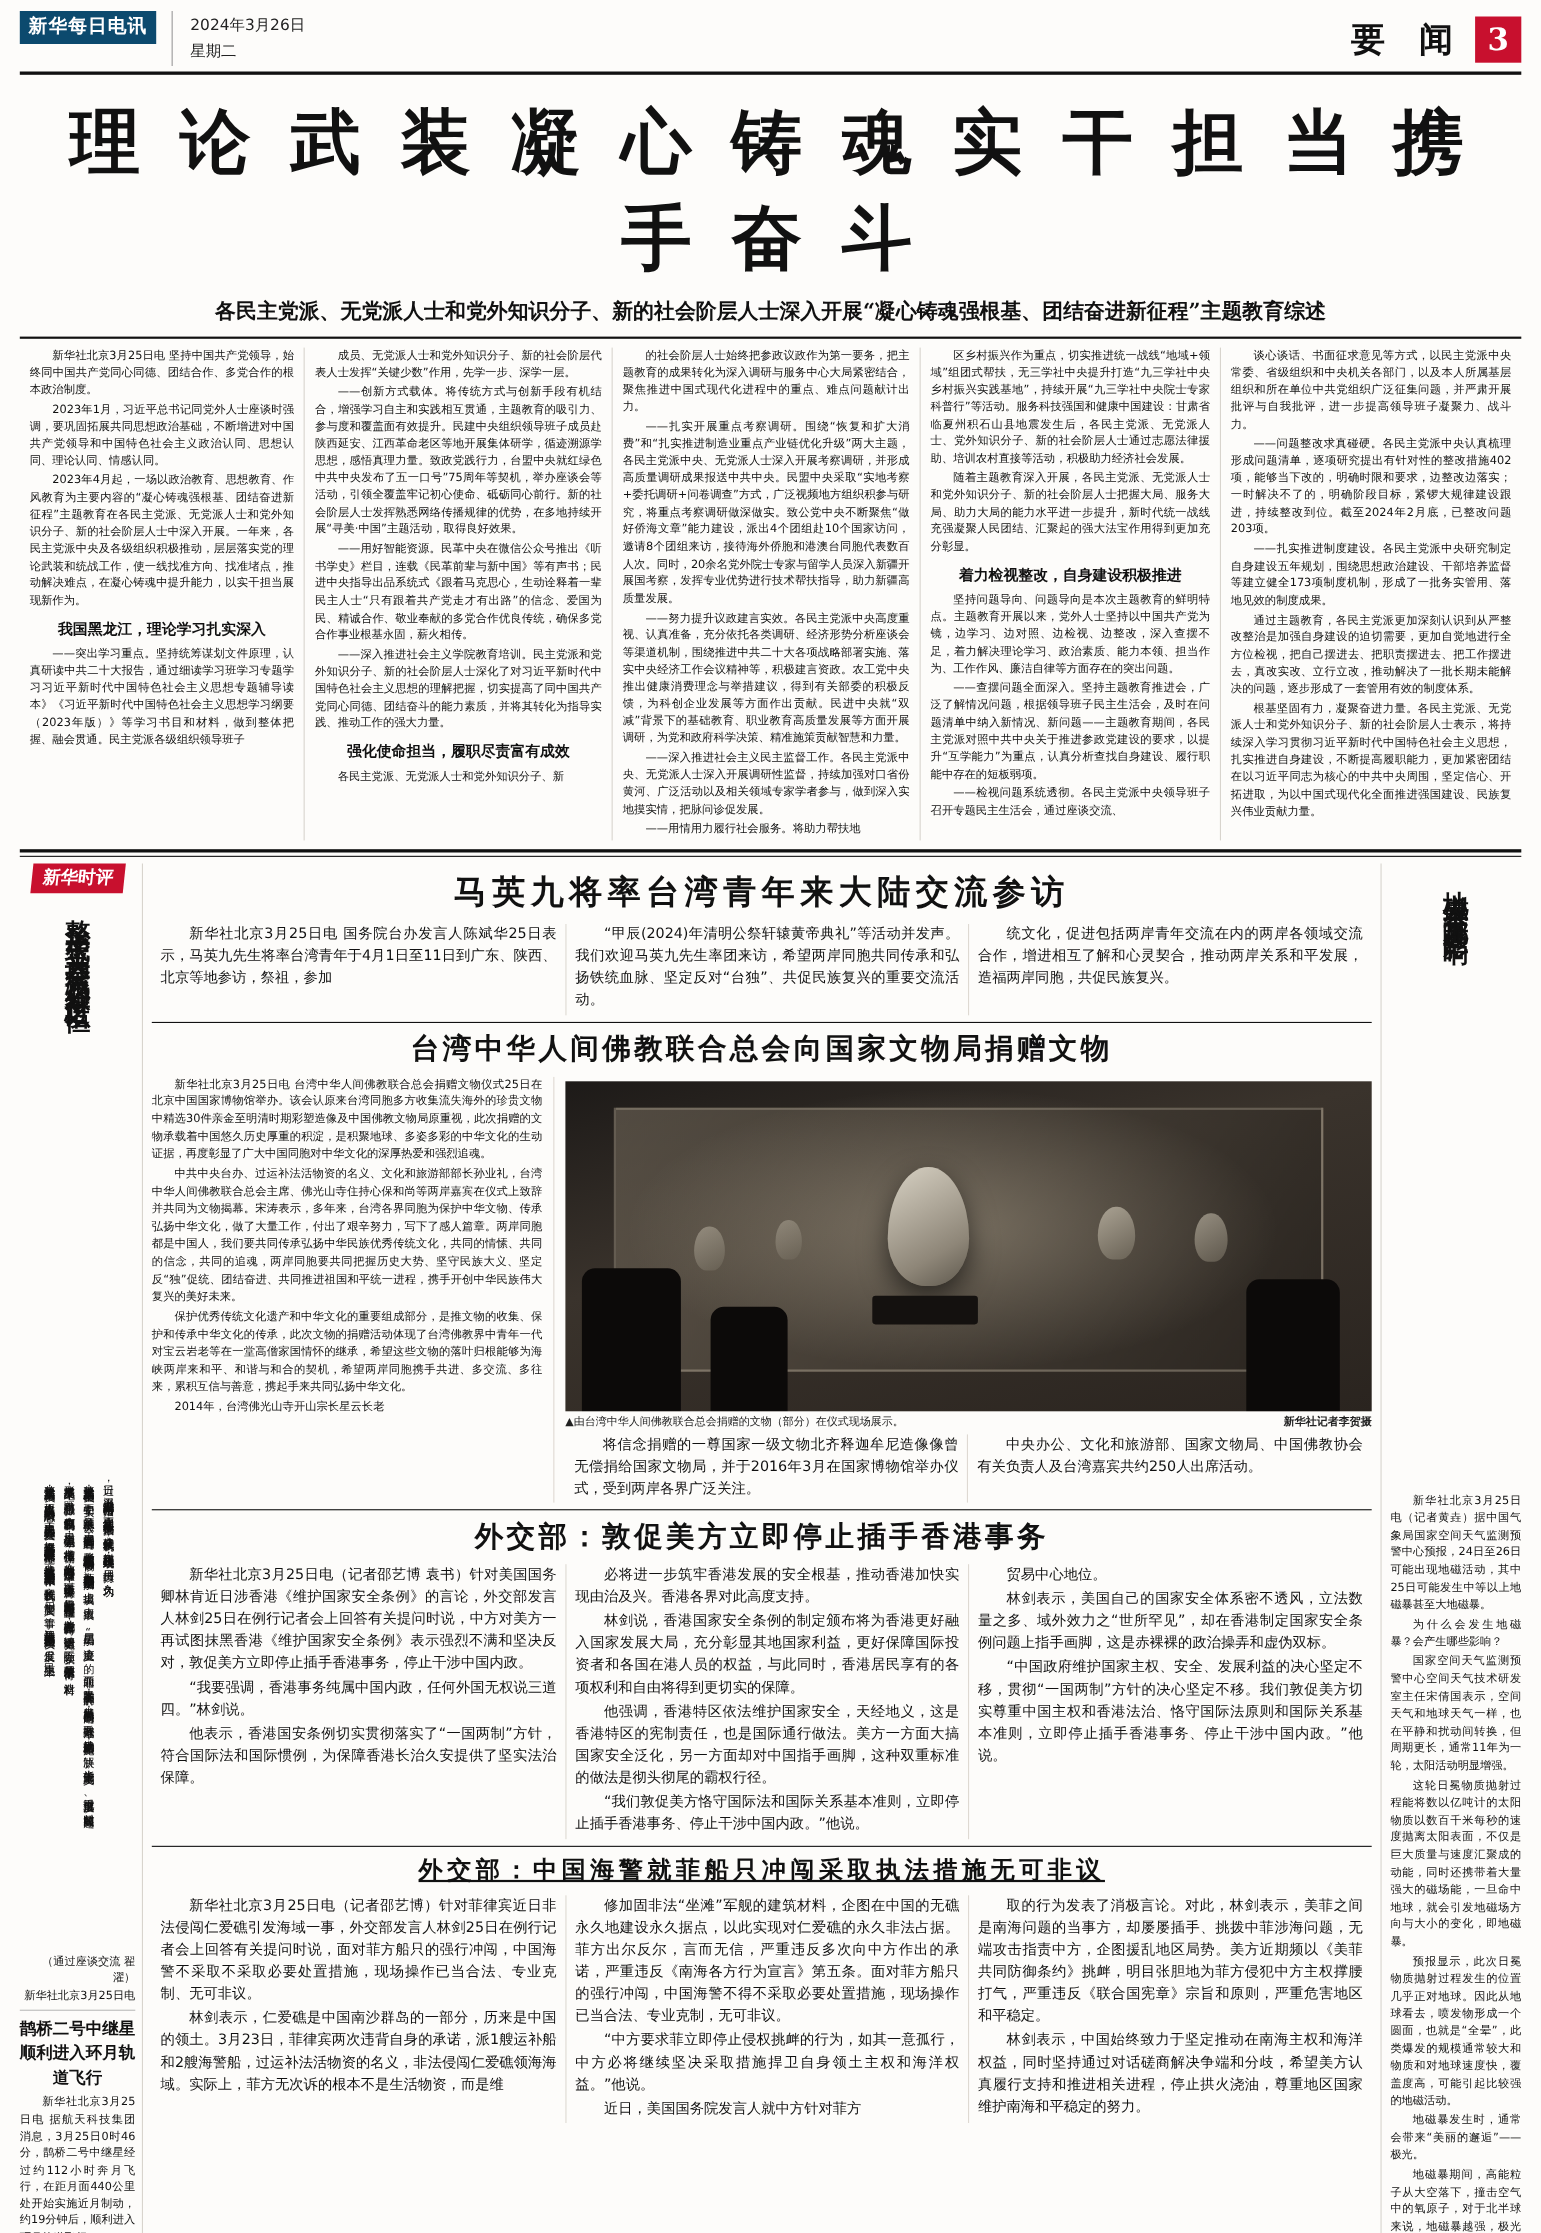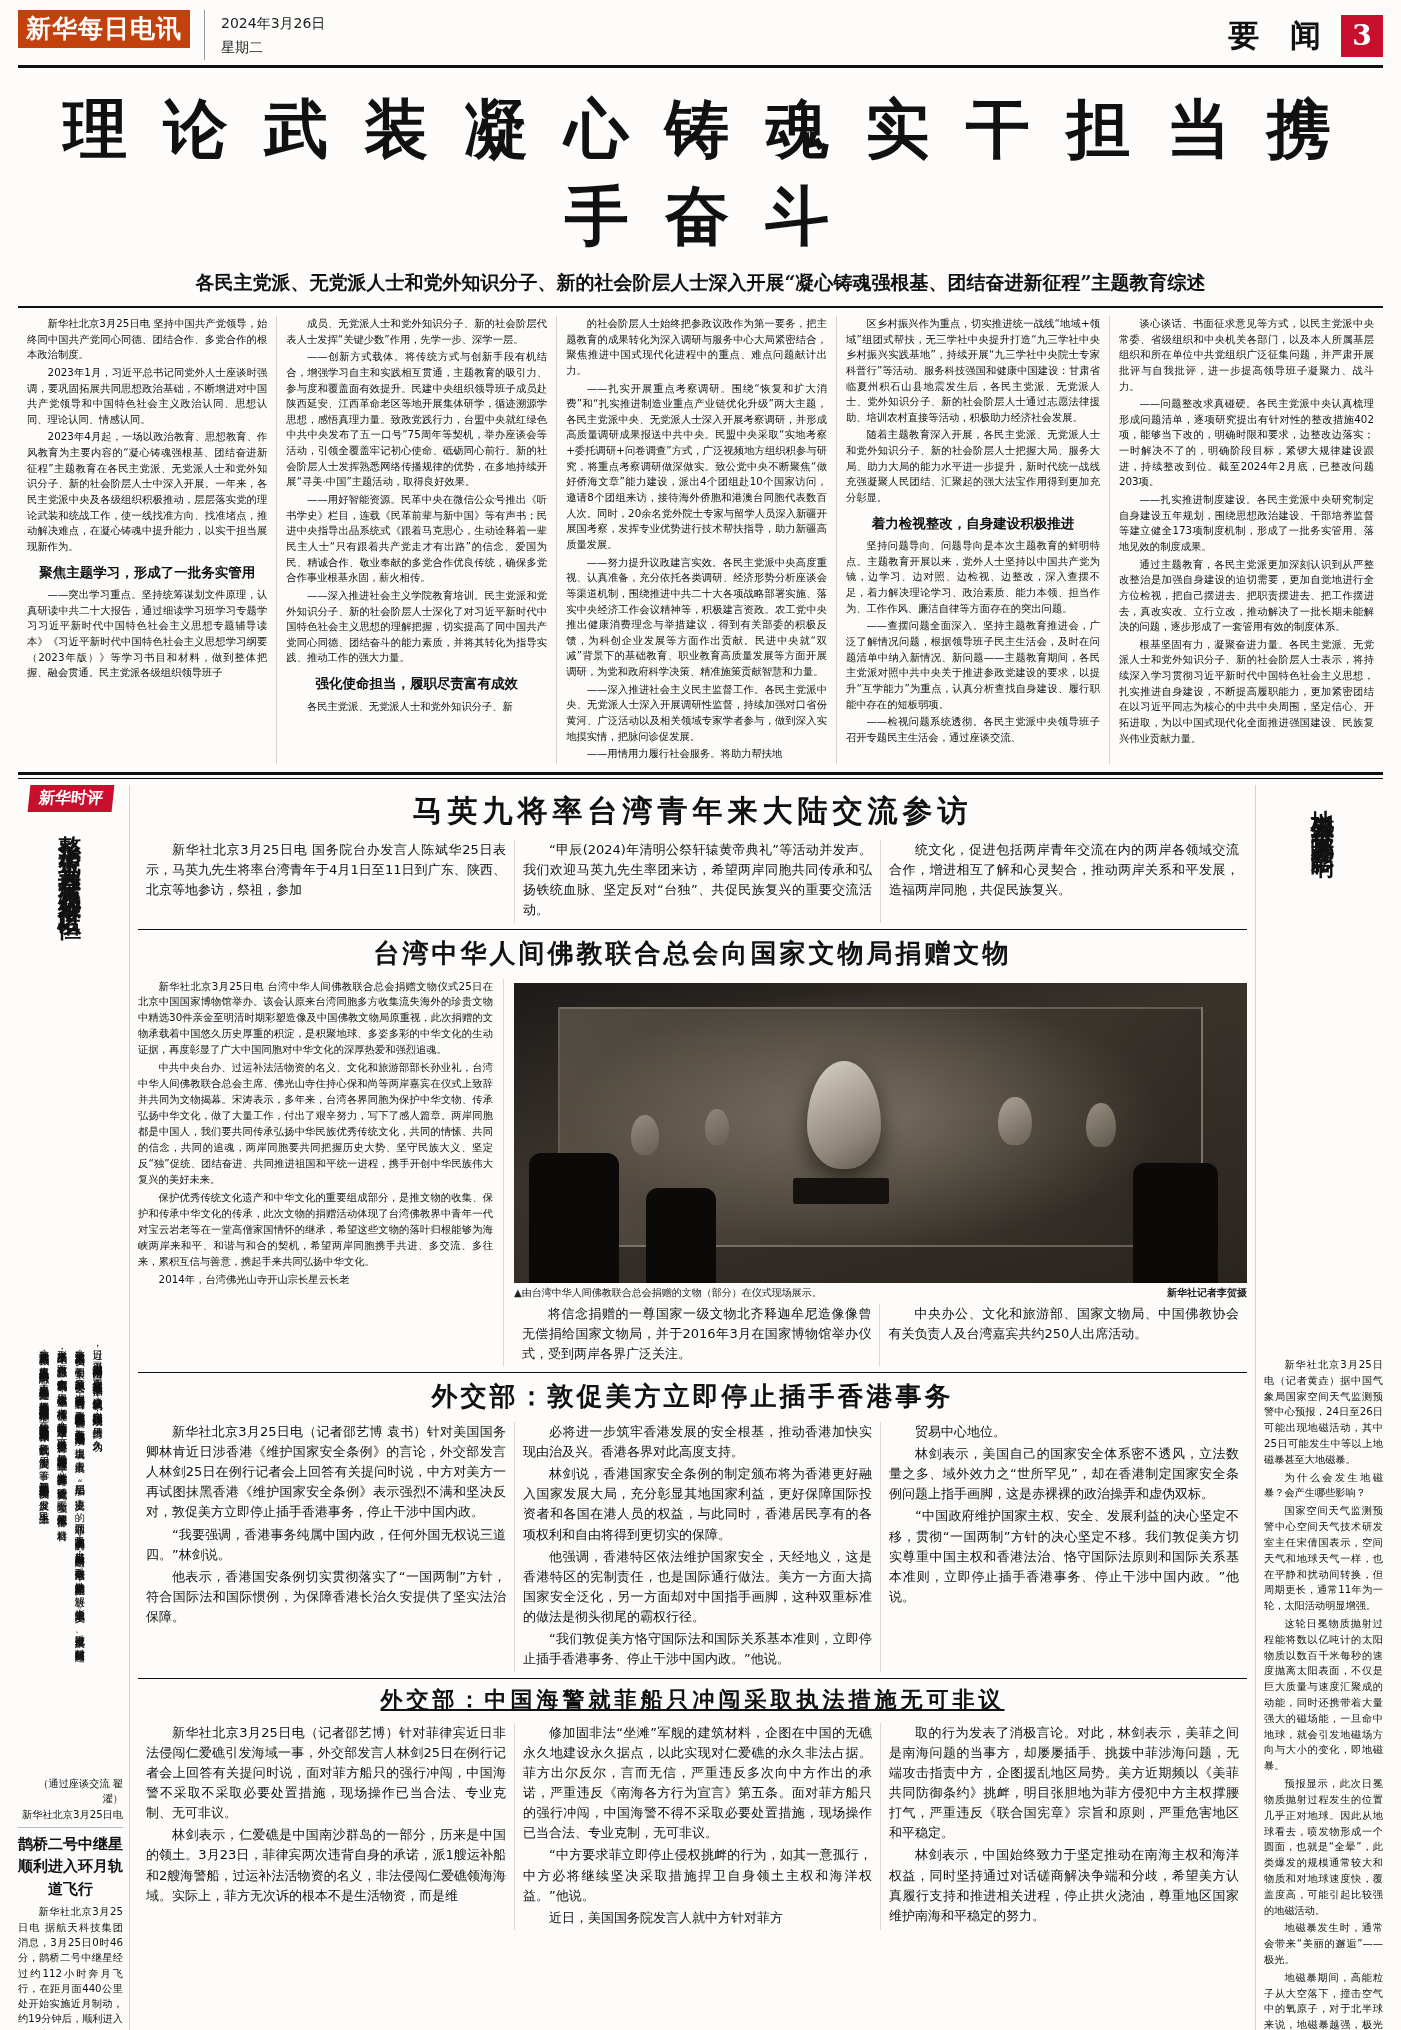--- a/index.html
+++ b/index.html
@@ -13,21 +13,21 @@
     overflow:hidden;
   }
   .page { width:1401px; height:2030px; padding:10px 18px 0 18px; position:relative; }
 
   
   .masthead {
     display:flex; align-items:flex-start; height:58px;
     border-bottom:3px solid #111; padding-bottom:4px;
   }
   .logo-box {
-    background:#c2410c; color:#fff; font-size:25px; font-weight:bold;
+    background:#0c4a6e; color:#fff; font-size:17px; font-weight:bold;
     letter-spacing:1px; padding:6px 8px 7px 8px; line-height:1;
     font-family:"DejaVu Serif","Liberation Serif",serif;
   }
   .date-box {
     margin-left:14px; padding-left:16px; border-left:1px solid #999;
     font-size:14px; line-height:1.7; color:#222; padding-top:2px;
   }
   .masthead-spacer { flex:1; }
   .section-name {
     font-size:31px; font-weight:bold; letter-spacing:10px;
@@ -172,21 +172,21 @@
   </div>
 
   <div class="headline">理 论 武 装 凝 心 铸 魂   实 干 担 当 携 手 奋 斗</div>
   <div class="subhead">各民主党派、无党派人士和党外知识分子、新的社会阶层人士深入开展“凝心铸魂强根基、团结奋进新征程”主题教育综述</div>
 
   <div class="cols">
     <div class="col" style="width:19%">
       <p>新华社北京3月25日电 坚持中国共产党领导，始终同中国共产党同心同德、团结合作、多党合作的根本政治制度。</p>
       <p>2023年1月，习近平总书记同党外人士座谈时强调，要巩固拓展共同思想政治基础，不断增进对中国共产党领导和中国特色社会主义政治认同、思想认同、理论认同、情感认同。</p>
       <p>2023年4月起，一场以政治教育、思想教育、作风教育为主要内容的“凝心铸魂强根基、团结奋进新征程”主题教育在各民主党派、无党派人士和党外知识分子、新的社会阶层人士中深入开展。一年来，各民主党派中央及各级组织积极推动，层层落实党的理论武装和统战工作，使一线找准方向、找准堵点，推动解决难点，在凝心铸魂中提升能力，以实干担当展现新作为。</p>
-      <div class="sec-title">聚焦主题学习，形成了一批务实管用</div>
+      <div class="sec-title">我国黑龙江，理论学习扎实深入</div>
       <p>——突出学习重点。坚持统筹谋划文件原理，认真研读中共二十大报告，通过细读学习班学习专题学习习近平新时代中国特色社会主义思想专题辅导读本》《习近平新时代中国特色社会主义思想学习纲要（2023年版）》等学习书目和材料，做到整体把握、融会贯通。民主党派各级组织领导班子</p>
     </div>
     <div class="col" style="width:20.5%">
       <p>成员、无党派人士和党外知识分子、新的社会阶层代表人士发挥“关键少数”作用，先学一步、深学一层。</p>
       <p>——创新方式载体。将传统方式与创新手段有机结合，增强学习自主和实践相互贯通，主题教育的吸引力、参与度和覆盖面有效提升。民建中央组织领导班子成员赴陕西延安、江西革命老区等地开展集体研学，循迹溯源学思想，感悟真理力量。致政党践行力，台盟中央就红绿色中共中央发布了五一口号”75周年等契机，举办座谈会等活动，引领全覆盖牢记初心使命、砥砺同心前行。新的社会阶层人士发挥熟悉网络传播规律的优势，在多地持续开展“寻美·中国”主题活动，取得良好效果。</p>
       <p>——用好智能资源。民革中央在微信公众号推出《听书学史》栏目，连载《民革前辈与新中国》等有声书；民进中央指导出品系统式《跟着马克思心，生动诠释着一辈民主人士“只有跟着共产党走才有出路”的信念、爱国为民、精诚合作、敬业奉献的多党合作优良传统，确保多党合作事业根基永固，薪火相传。</p>
       <p>——深入推进社会主义学院教育培训。民主党派和党外知识分子、新的社会阶层人士深化了对习近平新时代中国特色社会主义思想的理解把握，切实提高了同中国共产党同心同德、团结奋斗的能力素质，并将其转化为指导实践、推动工作的强大力量。</p>
       <div class="sec-title">强化使命担当，履职尽责富有成效</div>
       <p>各民主党派、无党派人士和党外知识分子、新</p>
     </div>

